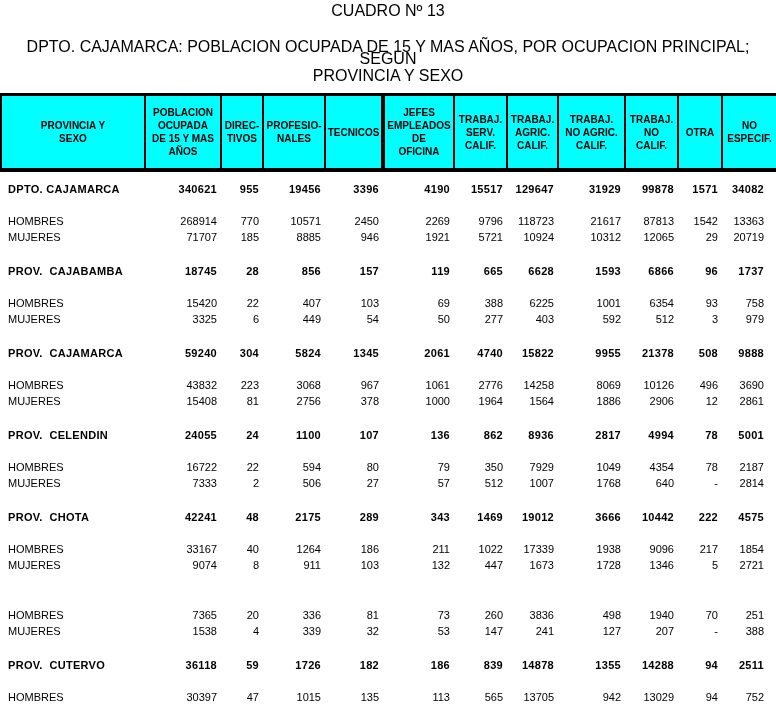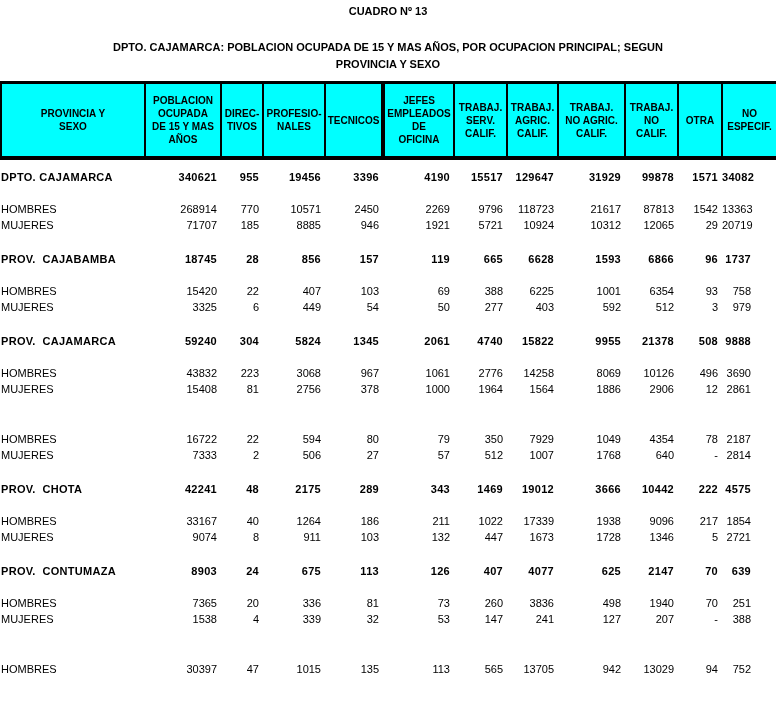--- a/index.html
+++ b/index.html
@@ -1,45 +1,45 @@
 <!DOCTYPE html>
 <html><head>
 <meta charset="utf-8">
 <style>
   html, body { margin: 0; padding: 0; }
   body {
     width: 776px; height: 704px; overflow: hidden;
     background: #ffffff; color: #000000;
     font-family: "Liberation Sans", "DejaVu Sans", sans-serif;
   }
-  .title-line { text-align: center; font-weight: bold; font-size: 11px; line-height: 12px; }
+  .title-line { text-align: center; font-weight: normal; font-size: 16px; line-height: 12px; }
   #main-title { margin-top: 5px; }
   #subtitle-1 { margin-top: 24px; }
   #subtitle-2 { margin-top: 5px; }
 
   table#data-table {
     border-collapse: collapse; table-layout: fixed;
     width: 776px; margin-top: 11px;
   }
   th {
     background: #00FFFF;
     border: 2px solid #000;
     border-top: 3px solid #000;
     border-bottom: 4px solid #000;
     font-size: 10px; line-height: 13px; font-weight: bold;
     text-align: center; vertical-align: middle;
     white-space: pre-line; height: 72px; padding: 0; overflow: hidden;
   }
   th.thick-left { border-left-width: 4px; }
   td { padding: 0; font-size: 11px; line-height: 16px; vertical-align: middle; white-space: pre; overflow: hidden; }
   tr.prov td { font-weight: bold; letter-spacing: 0.3px; }
-  td.label { text-align: left; }
+  td.label { text-align: left; padding-left: 7px; }
   tr.sub td.label { font-weight: normal; }
   td.num { text-align: right; padding-right: 4px; }
-  td.num.last { padding-right: 26px; }
+  td.num.last { padding-right: 13px; }
   tr.spacer td { line-height: 0; font-size: 0; }
 </style>
 </head>
 <body>
 
 <div id="main-title" class="title-line">CUADRO Nº 13</div>
 <div id="subtitle-1" class="title-line">DPTO. CAJAMARCA: POBLACION OCUPADA DE 15 Y MAS AÑOS, POR OCUPACION PRINCIPAL; SEGUN</div>
 <div id="subtitle-2" class="title-line">PROVINCIA Y SEXO</div>
 
 <table id="data-table">
@@ -232,20 +232,34 @@
         <td class="num">1964</td>
         <td class="num">1564</td>
         <td class="num">1886</td>
         <td class="num">2906</td>
         <td class="num">12</td>
         <td class="num last">2861</td>
       </tr>
       <tr class="spacer">
         <td colspan="12" style="height: 18px;"></td>
       </tr>
+      <tr class="prov">
+        <td class="label">PROV.  CELENDIN</td>
+        <td class="num">24055</td>
+        <td class="num">24</td>
+        <td class="num">1100</td>
+        <td class="num">107</td>
+        <td class="num">136</td>
+        <td class="num">862</td>
+        <td class="num">8936</td>
+        <td class="num">2817</td>
+        <td class="num">4994</td>
+        <td class="num">78</td>
+        <td class="num last">5001</td>
+      </tr>
       <tr class="spacer">
         <td colspan="12" style="height: 16px;"></td>
       </tr>
       <tr class="sub">
         <td class="label">HOMBRES</td>
         <td class="num">16722</td>
         <td class="num">22</td>
         <td class="num">594</td>
         <td class="num">80</td>
         <td class="num">79</td>
@@ -314,34 +328,20 @@
         <td class="num">447</td>
         <td class="num">1673</td>
         <td class="num">1728</td>
         <td class="num">1346</td>
         <td class="num">5</td>
         <td class="num last">2721</td>
       </tr>
       <tr class="spacer">
         <td colspan="12" style="height: 18px;"></td>
       </tr>
-      <tr class="prov">
-        <td class="label">PROV.  CONTUMAZA</td>
-        <td class="num">8903</td>
-        <td class="num">24</td>
-        <td class="num">675</td>
-        <td class="num">113</td>
-        <td class="num">126</td>
-        <td class="num">407</td>
-        <td class="num">4077</td>
-        <td class="num">625</td>
-        <td class="num">2147</td>
-        <td class="num">70</td>
-        <td class="num last">639</td>
-      </tr>
       <tr class="spacer">
         <td colspan="12" style="height: 16px;"></td>
       </tr>
       <tr class="sub">
         <td class="label">HOMBRES</td>
         <td class="num">7365</td>
         <td class="num">20</td>
         <td class="num">336</td>
         <td class="num">81</td>
         <td class="num">73</td>
@@ -362,20 +362,34 @@
         <td class="num">147</td>
         <td class="num">241</td>
         <td class="num">127</td>
         <td class="num">207</td>
         <td class="num">-</td>
         <td class="num last">388</td>
       </tr>
       <tr class="spacer">
         <td colspan="12" style="height: 18px;"></td>
       </tr>
+      <tr class="prov">
+        <td class="label">PROV.  CUTERVO</td>
+        <td class="num">36118</td>
+        <td class="num">59</td>
+        <td class="num">1726</td>
+        <td class="num">182</td>
+        <td class="num">186</td>
+        <td class="num">839</td>
+        <td class="num">14878</td>
+        <td class="num">1355</td>
+        <td class="num">14288</td>
+        <td class="num">94</td>
+        <td class="num last">2511</td>
+      </tr>
       <tr class="spacer">
         <td colspan="12" style="height: 16px;"></td>
       </tr>
       <tr class="sub">
         <td class="label">HOMBRES</td>
         <td class="num">30397</td>
         <td class="num">47</td>
         <td class="num">1015</td>
         <td class="num">135</td>
         <td class="num">113</td>

